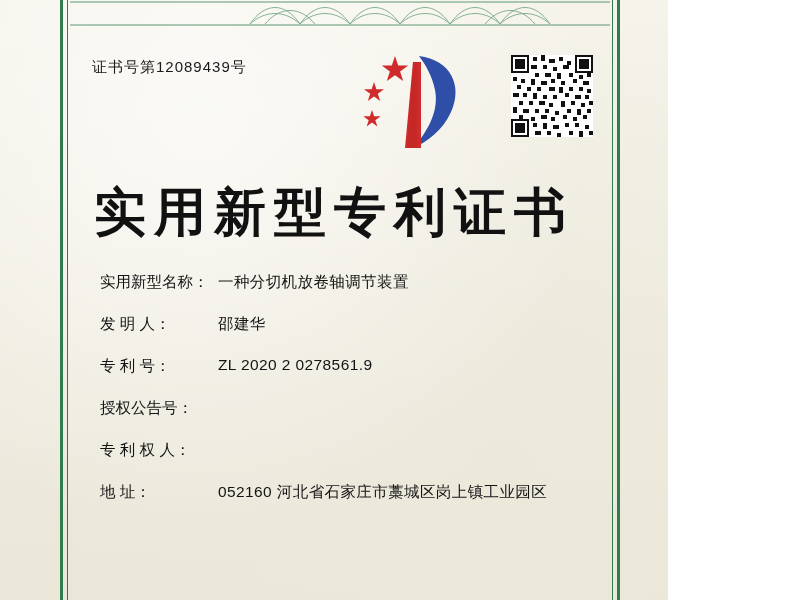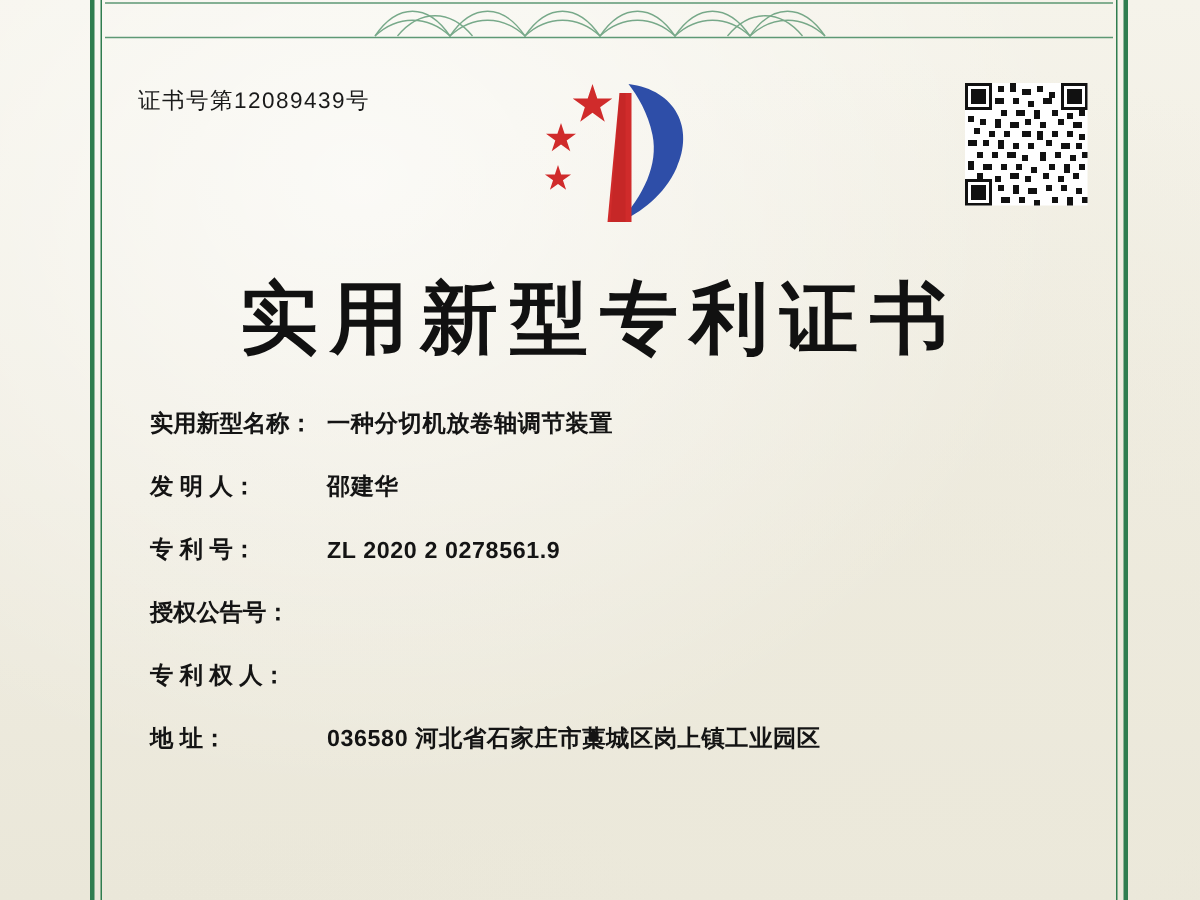--- a/index.html
+++ b/index.html
@@ -8,21 +8,21 @@
   }
   body {
     width: 800px;
     height: 600px;
     overflow: hidden;
     background: #ffffff;
     font-family: "Liberation Sans", sans-serif;
   }
   .certificate {
     position: relative;
-    width: 800px;
+    width: 668px;
     height: 600px;
     background: #ef4444;
     box-sizing: border-box;
     overflow: hidden;
   }
   
   .paper-texture {
     position: absolute;
     inset: 0;
     background:
@@ -102,26 +102,25 @@
     color: #111111;
   }
   .fields {
     position: absolute;
     left: 100px;
     top: 272px;
     right: 90px;
   }
   .field-row {
     display: flex;
-    align-items: flex-end;
+    align-items: flex-start;
     margin-bottom: 21px;
     font-size: 15.5px;
     color: #141414;
     white-space: nowrap;
-    font-weight: bold;
   }
   .field-label {
     display: inline-block;
     width: 118px;
     flex: 0 0 118px;
     letter-spacing: 0px;
   }
   .field-value {
     letter-spacing: 0.4px;
   }
@@ -287,16 +286,16 @@
       <span class="field-value">ZL 2020 2 0278561.9</span>
     </div>
     <div class="field-row">
       <span class="field-label">授权公告号：</span>
     </div>
     <div class="field-row">
       <span class="field-label">专 利 权 人：</span>
     </div>
     <div class="field-row">
       <span class="field-label">地 址：</span>
-      <span class="field-value">036580 河北省石家庄市藁城区岗上镇工业园区</span>
+      <span class="field-value">052160 河北省石家庄市藁城区岗上镇工业园区</span>
     </div>
   </div>
 </div>
 
 </body></html>

